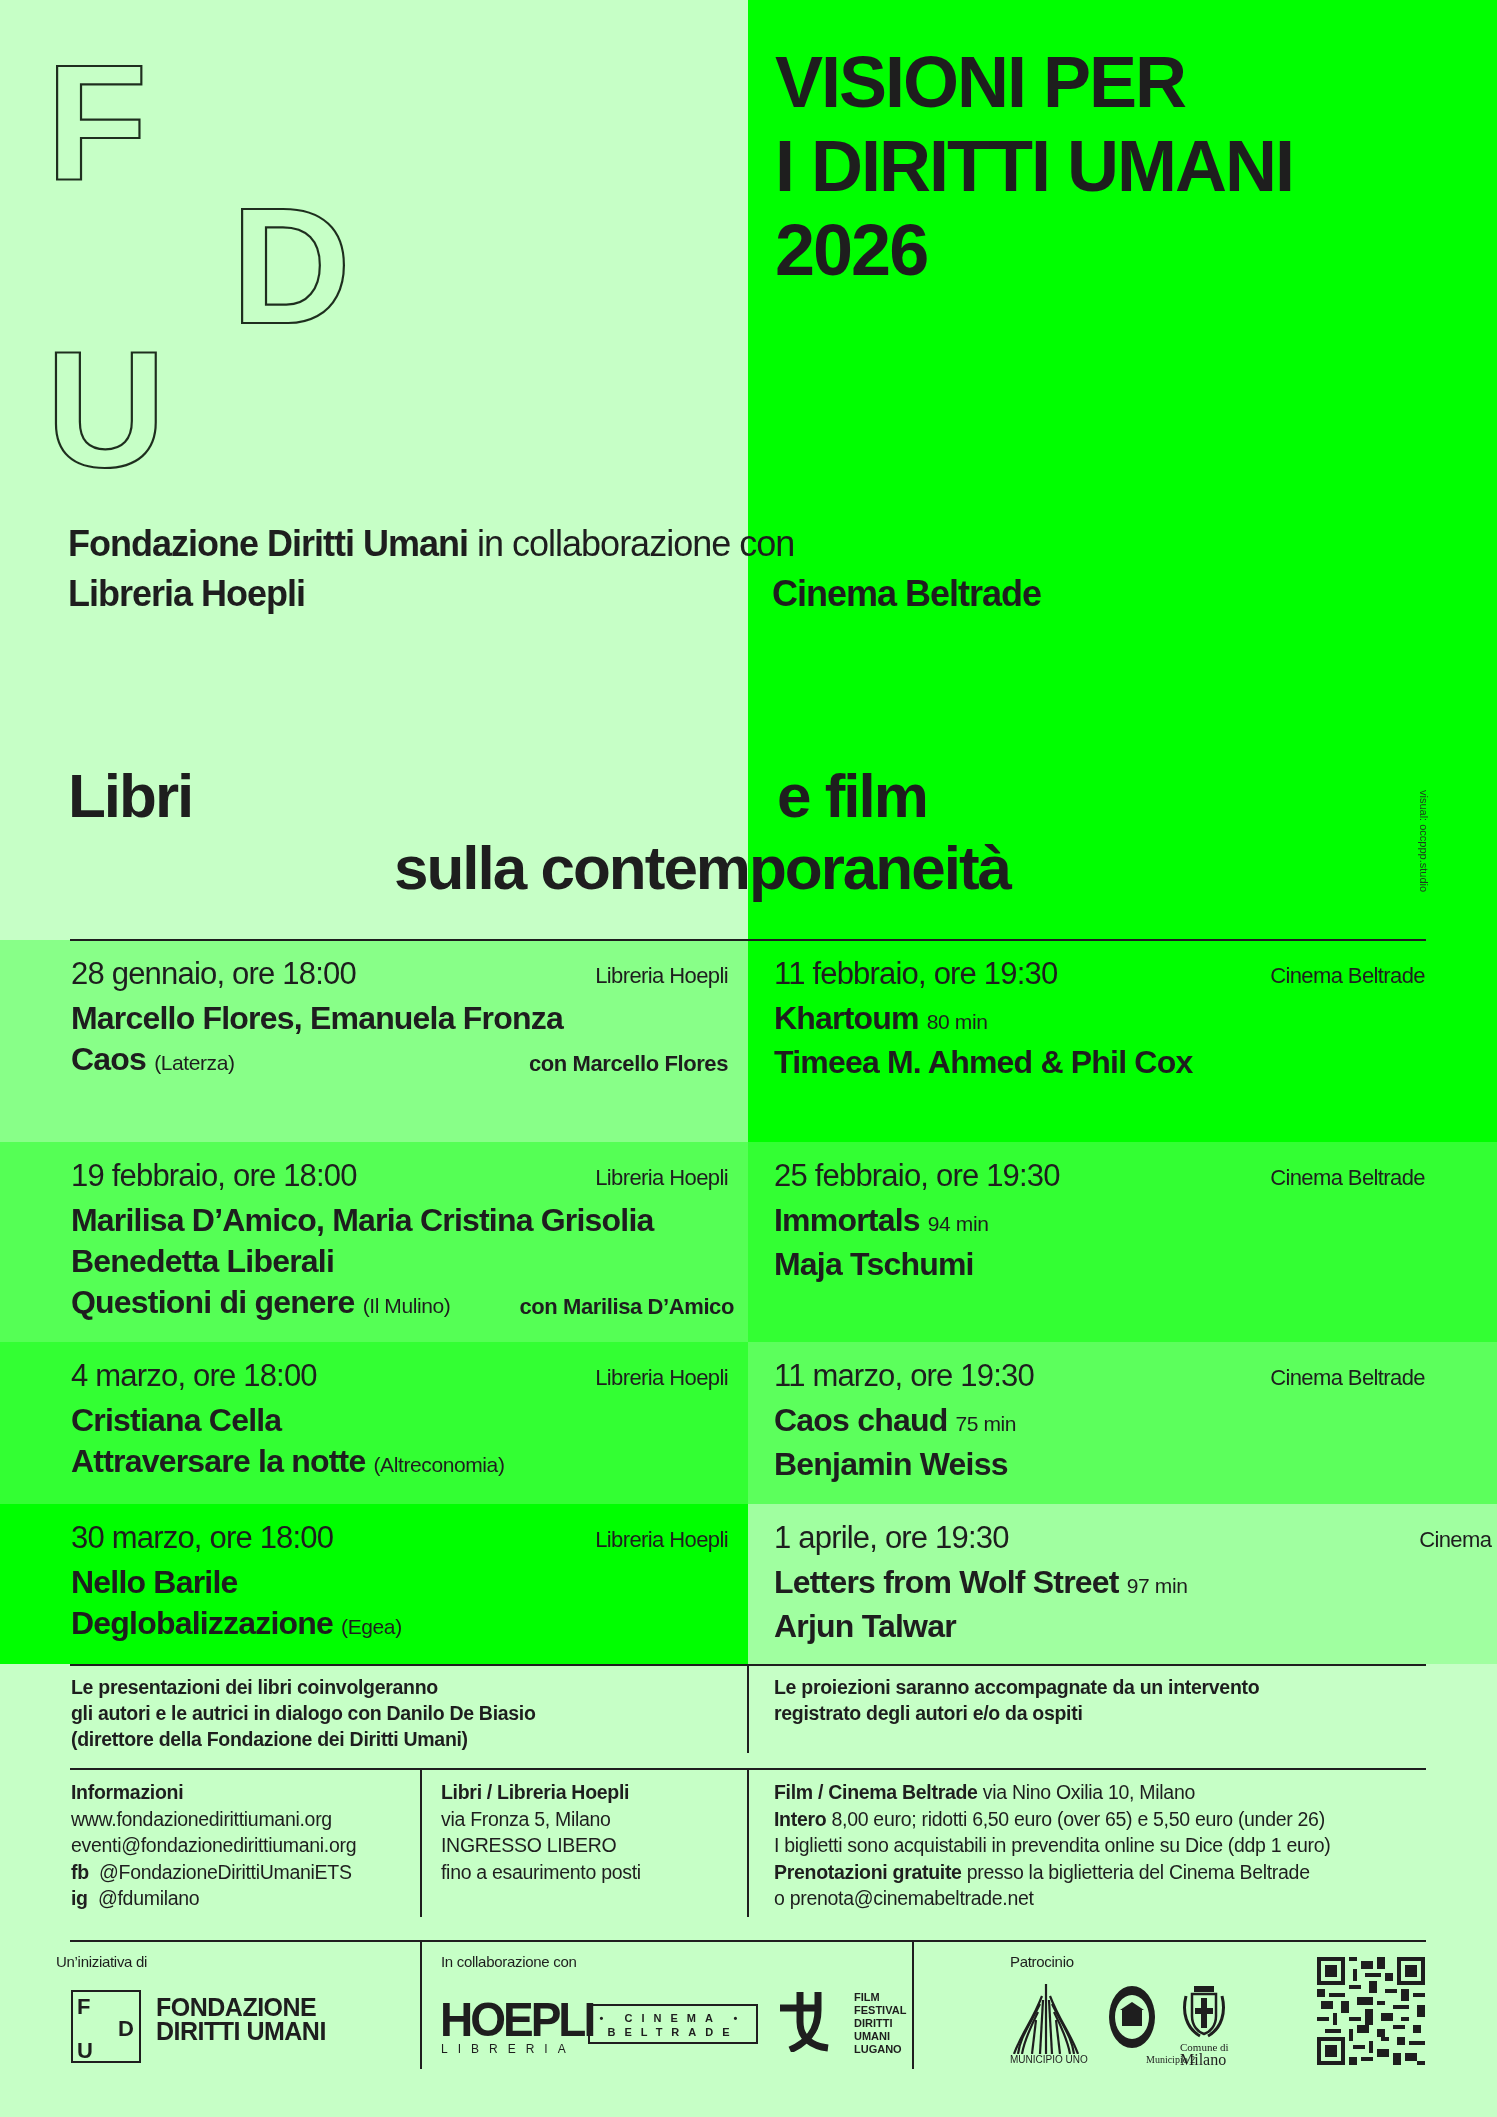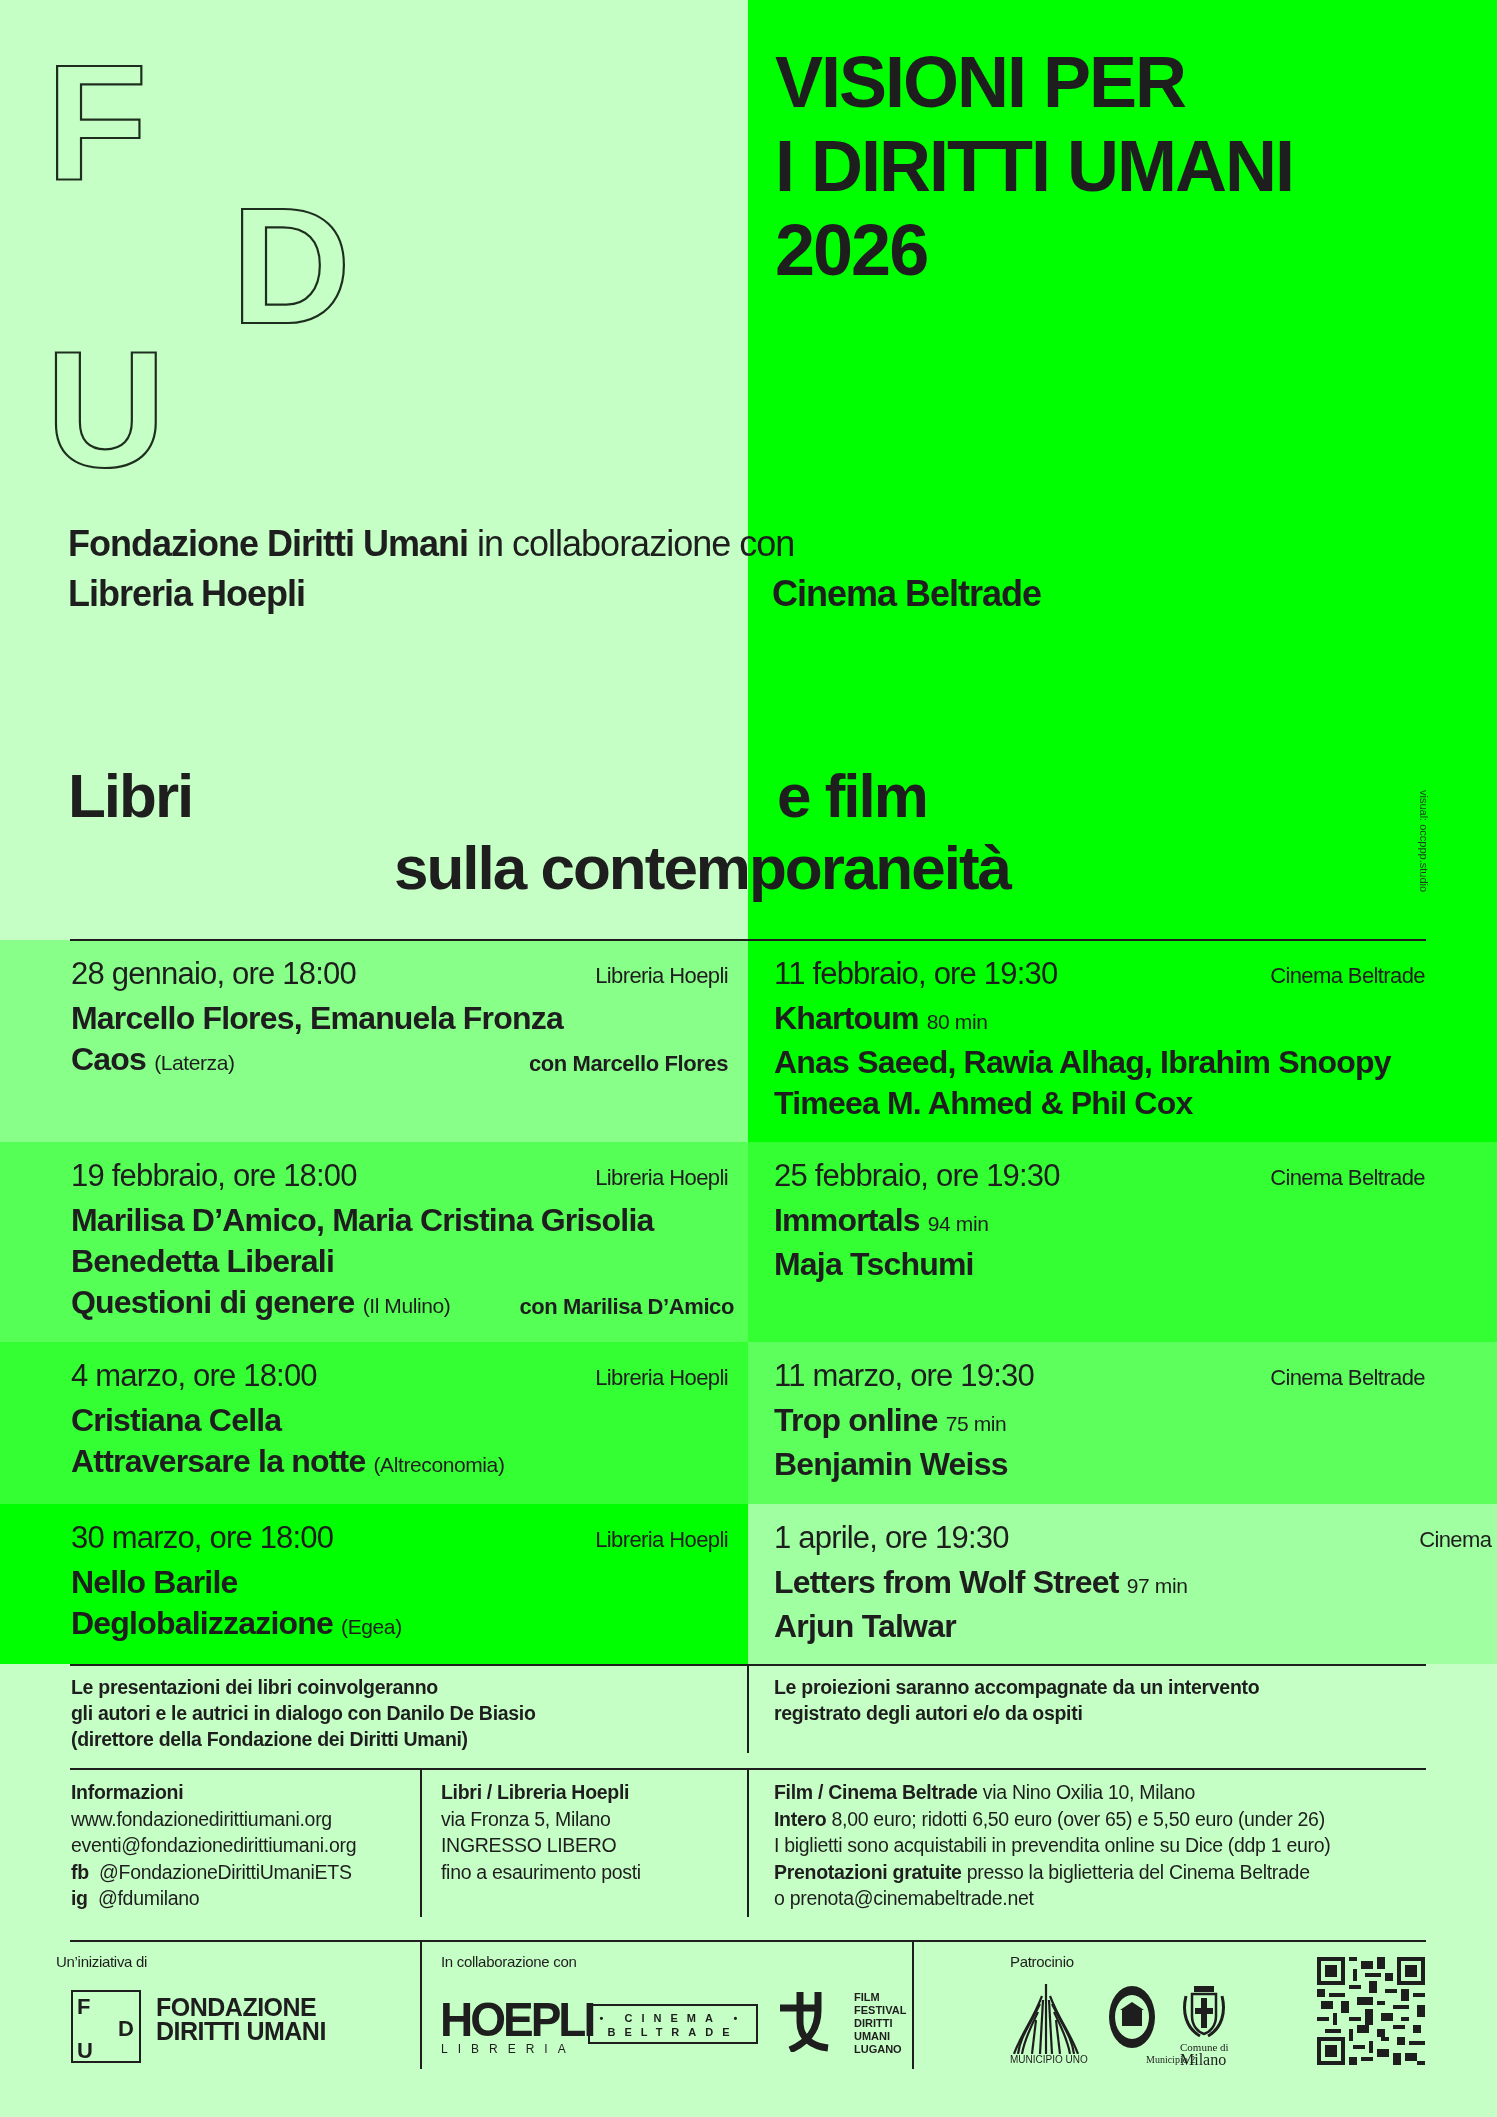--- a/index.html
+++ b/index.html
@@ -70,21 +70,20 @@
   <div class="cell">
     <div class="row1"><span class="date">28 gennaio, ore 18:00</span><span class="venue">Libreria Hoepli</span></div>
     <div class="bold-line">Marcello Flores, Emanuela Fronza</div>
     <div class="med-line book-line"><span>Caos</span> <span class="small">(Laterza)</span><span class="with">con Marcello Flores</span></div>
   </div>
 </div>
 <div class="abs" style="left:748px;top:940px;width:749px;height:202px;background:#00ff00;">
   <div class="cell right">
     <div class="row1"><span class="date">11 febbraio, ore 19:30</span><span class="venue">Cinema Beltrade</span></div>
     <div class="bold-line"><span>Khartoum</span> <span class="small">80 min</span></div>
-    <div class="med-line">Anas Saeed, Rawia Alhag, Ibrahim Snoopy</div>
     <div class="med-line">Timeea M. Ahmed &amp; Phil Cox</div>
   </div>
 </div>
 
 <div class="abs" style="left:0;top:1142px;width:748px;height:200px;background:#55ff55;">
   <div class="cell">
     <div class="row1"><span class="date">19 febbraio, ore 18:00</span><span class="venue">Libreria Hoepli</span></div>
     <div class="bold-line">Marilisa D’Amico, Maria Cristina Grisolia</div>
     <div class="bold-line">Benedetta Liberali</div>
     <div class="med-line book-line"><span>Questioni di genere</span> <span class="small">(Il Mulino)</span><span class="with" style="right:-6px;">con Marilisa D’Amico</span></div>
@@ -101,21 +100,21 @@
 <div class="abs" style="left:0;top:1342px;width:748px;height:162px;background:#33ff33;">
   <div class="cell">
     <div class="row1"><span class="date">4 marzo, ore 18:00</span><span class="venue">Libreria Hoepli</span></div>
     <div class="bold-line">Cristiana Cella</div>
     <div class="med-line book-line"><span>Attraversare la notte</span> <span class="small">(Altreconomia)</span></div>
   </div>
 </div>
 <div class="abs" style="left:748px;top:1342px;width:749px;height:162px;background:#5cff5c;">
   <div class="cell right">
     <div class="row1"><span class="date">11 marzo, ore 19:30</span><span class="venue">Cinema Beltrade</span></div>
-    <div class="bold-line"><span>Trop online</span> <span class="small">75 min</span></div>
+    <div class="bold-line"><span>Caos chaud</span> <span class="small">75 min</span></div>
     <div class="med-line">Benjamin Weiss</div>
   </div>
 </div>
 
 <div class="abs" style="left:0;top:1504px;width:748px;height:160px;background:#00ff00;">
   <div class="cell">
     <div class="row1"><span class="date">30 marzo, ore 18:00</span><span class="venue">Libreria Hoepli</span></div>
     <div class="bold-line">Nello Barile</div>
     <div class="med-line book-line"><span>Deglobalizzazione</span> <span class="small">(Egea)</span></div>
   </div>

